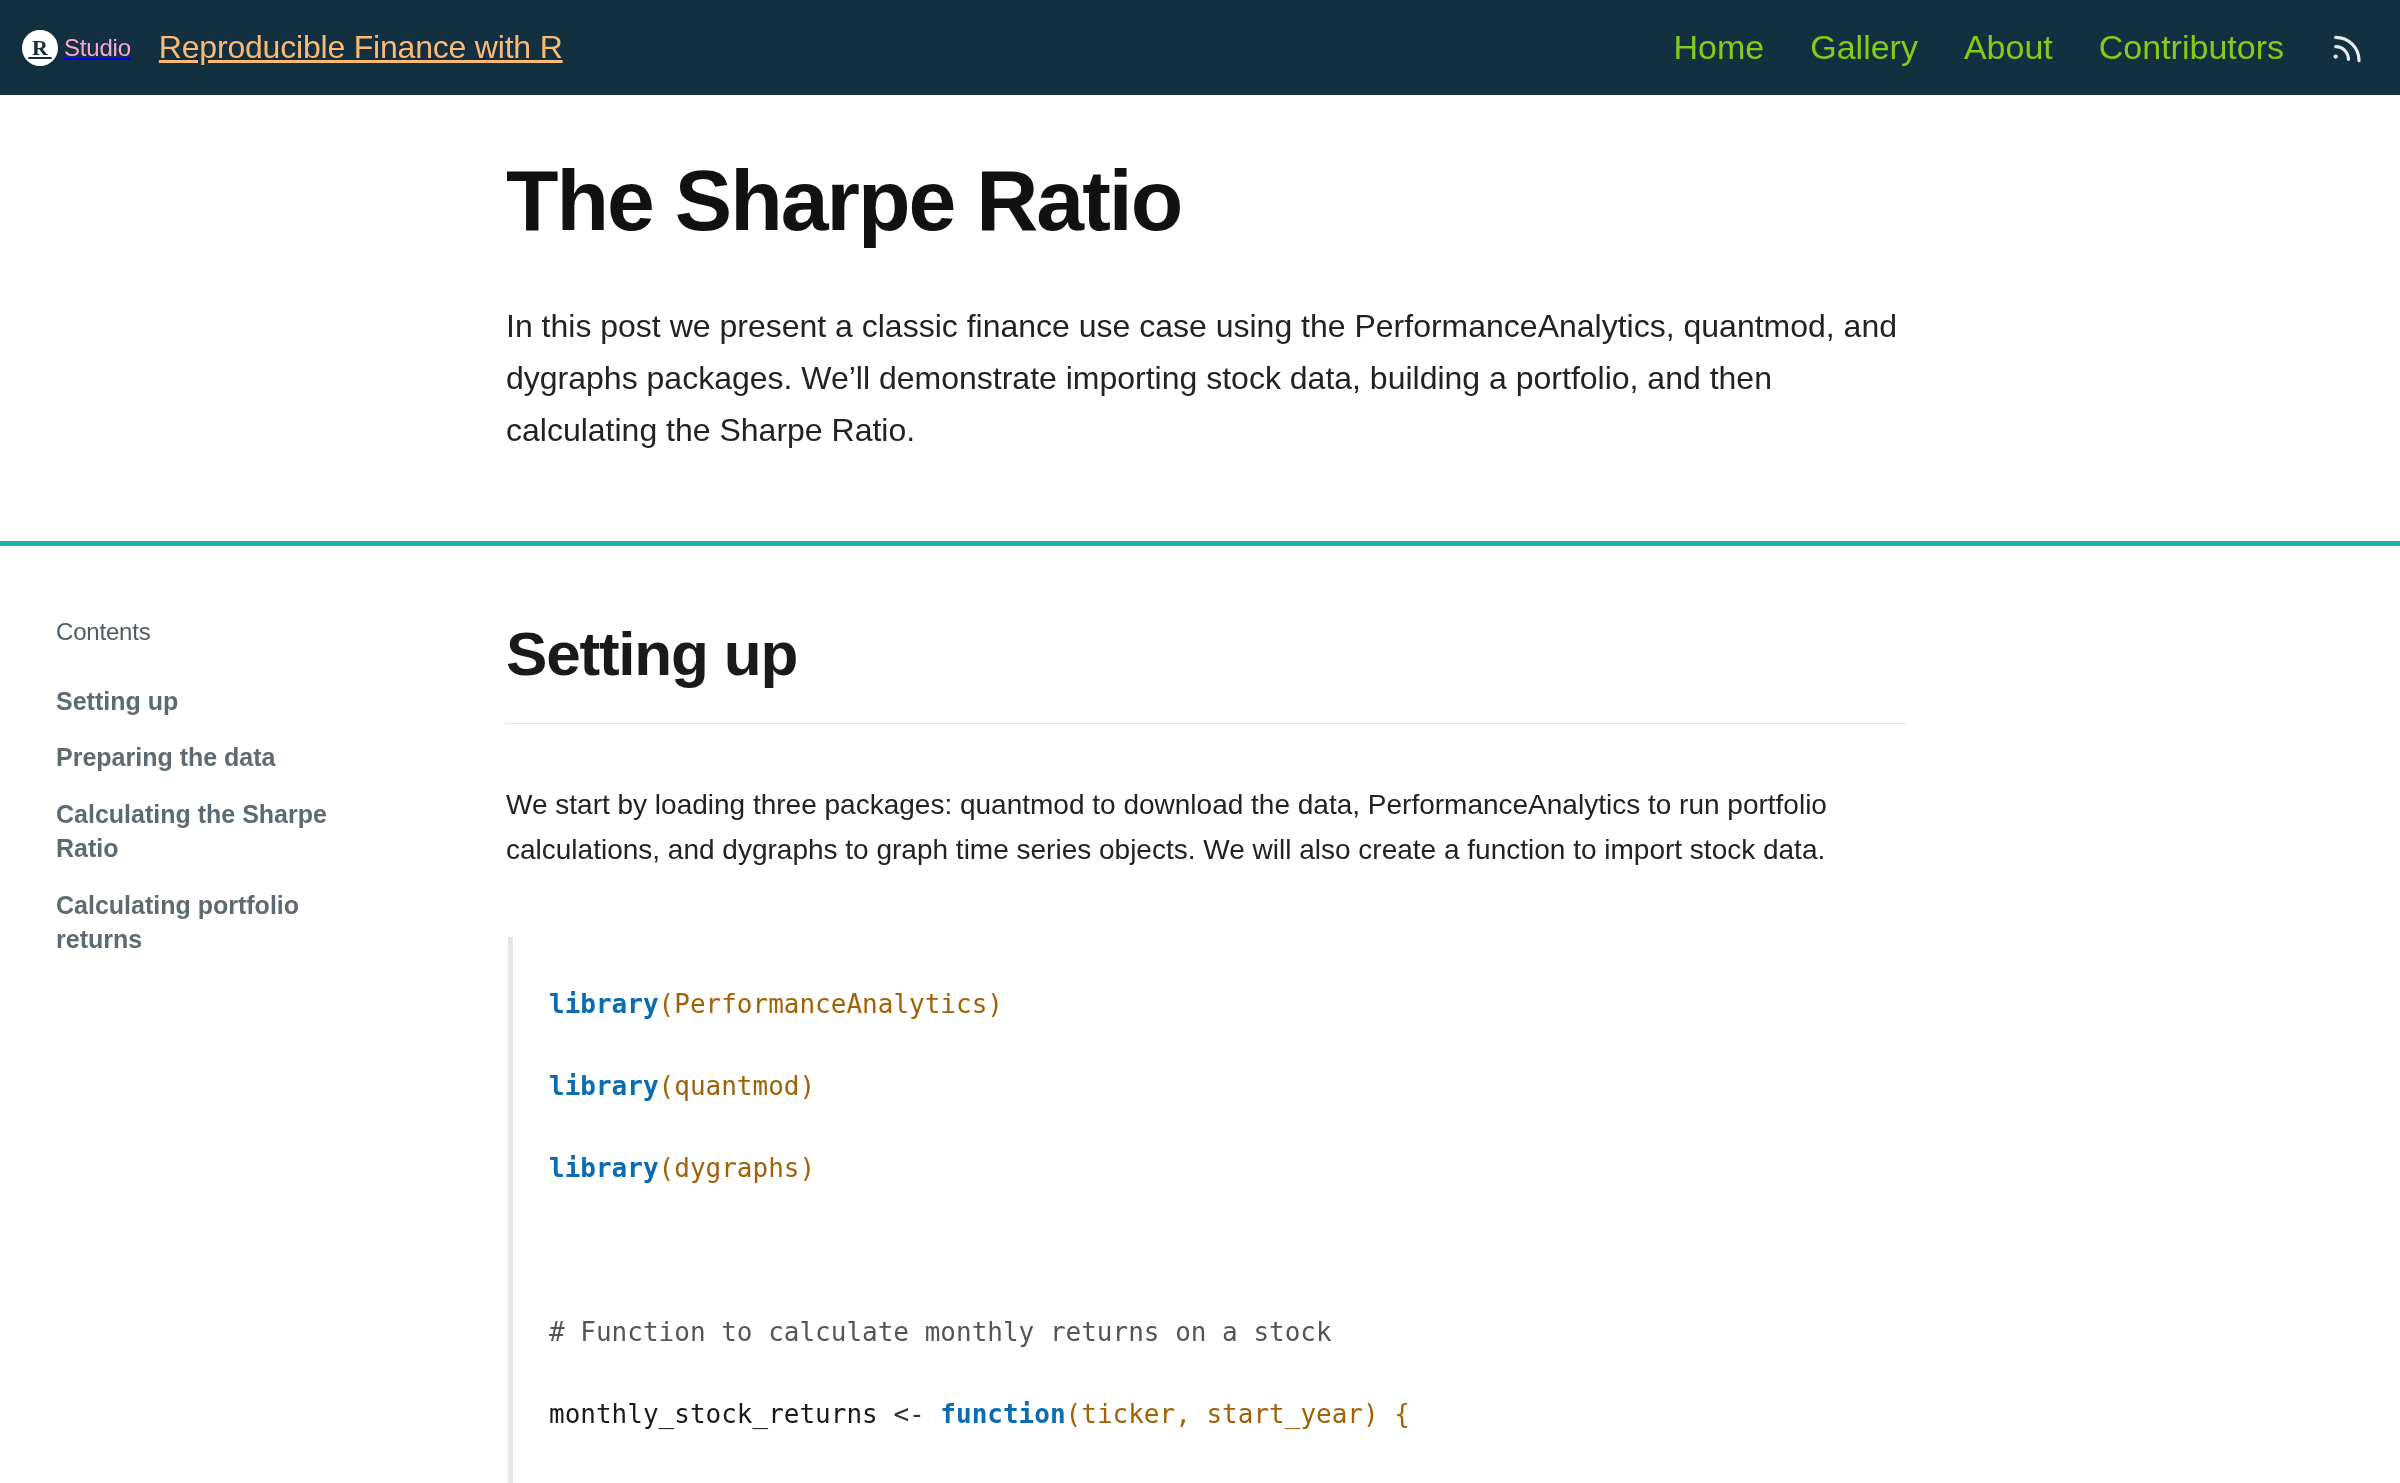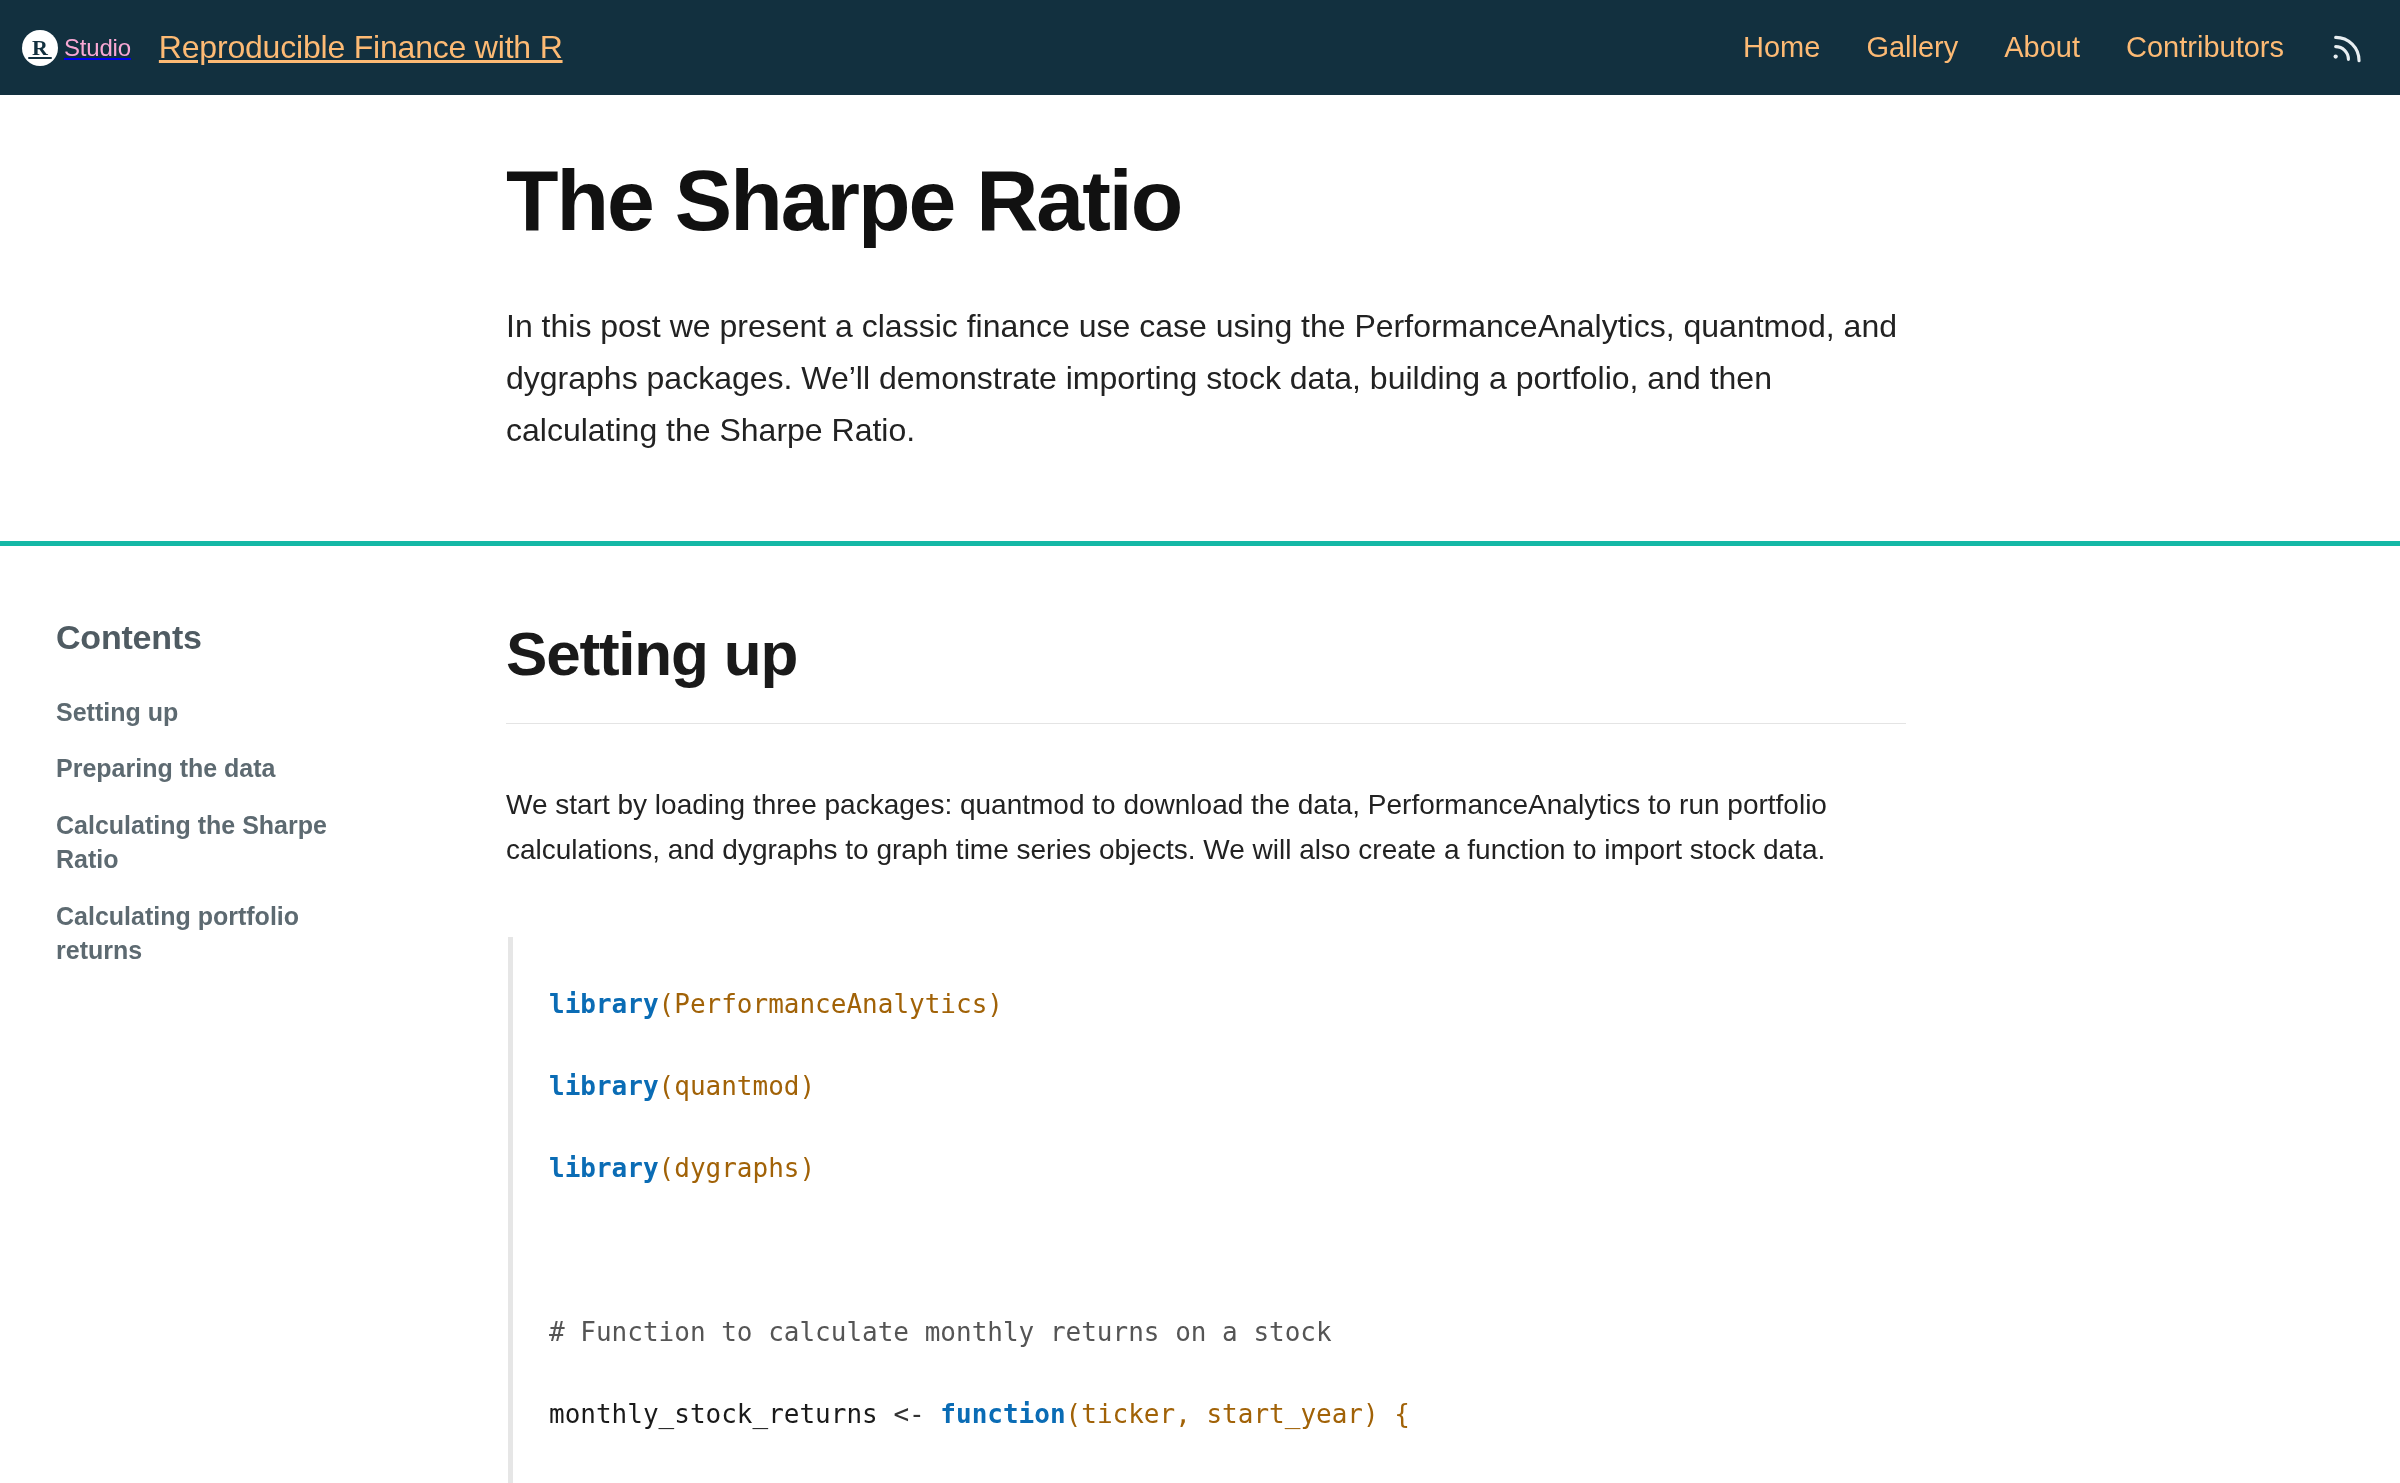--- a/index.html
+++ b/index.html
@@ -73,22 +73,22 @@
     margin-left: 12px;
     white-space: nowrap;
   }
   .nav-right {
     margin-left: auto;
     display: flex;
     align-items: center;
     gap: 46px;
   }
   .nav-link {
-    font-size: 29px;
-    color: #fdba74;
+    font-size: 34px;
+    color: #84cc16;
     text-decoration: none;
     white-space: nowrap;
   }
   .rss-icon {
     width: 34px;
     height: 34px;
     display: inline-block;
     position: relative;
     color: #e8eef1;
   }
@@ -125,22 +125,22 @@
     display: flex;
     padding-top: 72px;
   }
   .toc {
     width: 506px;
     flex: 0 0 506px;
     padding-left: 56px;
     padding-right: 30px;
   }
   .toc-title {
-    font-size: 34px;
-    font-weight: 700;
+    font-size: 24px;
+    font-weight: 400;
     color: #4f5b62;
     margin: 0 0 38px 0;
     letter-spacing: -0.2px;
   }
   .toc-item {
     display: block;
     font-size: 25px;
     line-height: 1.38;
     font-weight: 700;
     color: #5d6a71;

